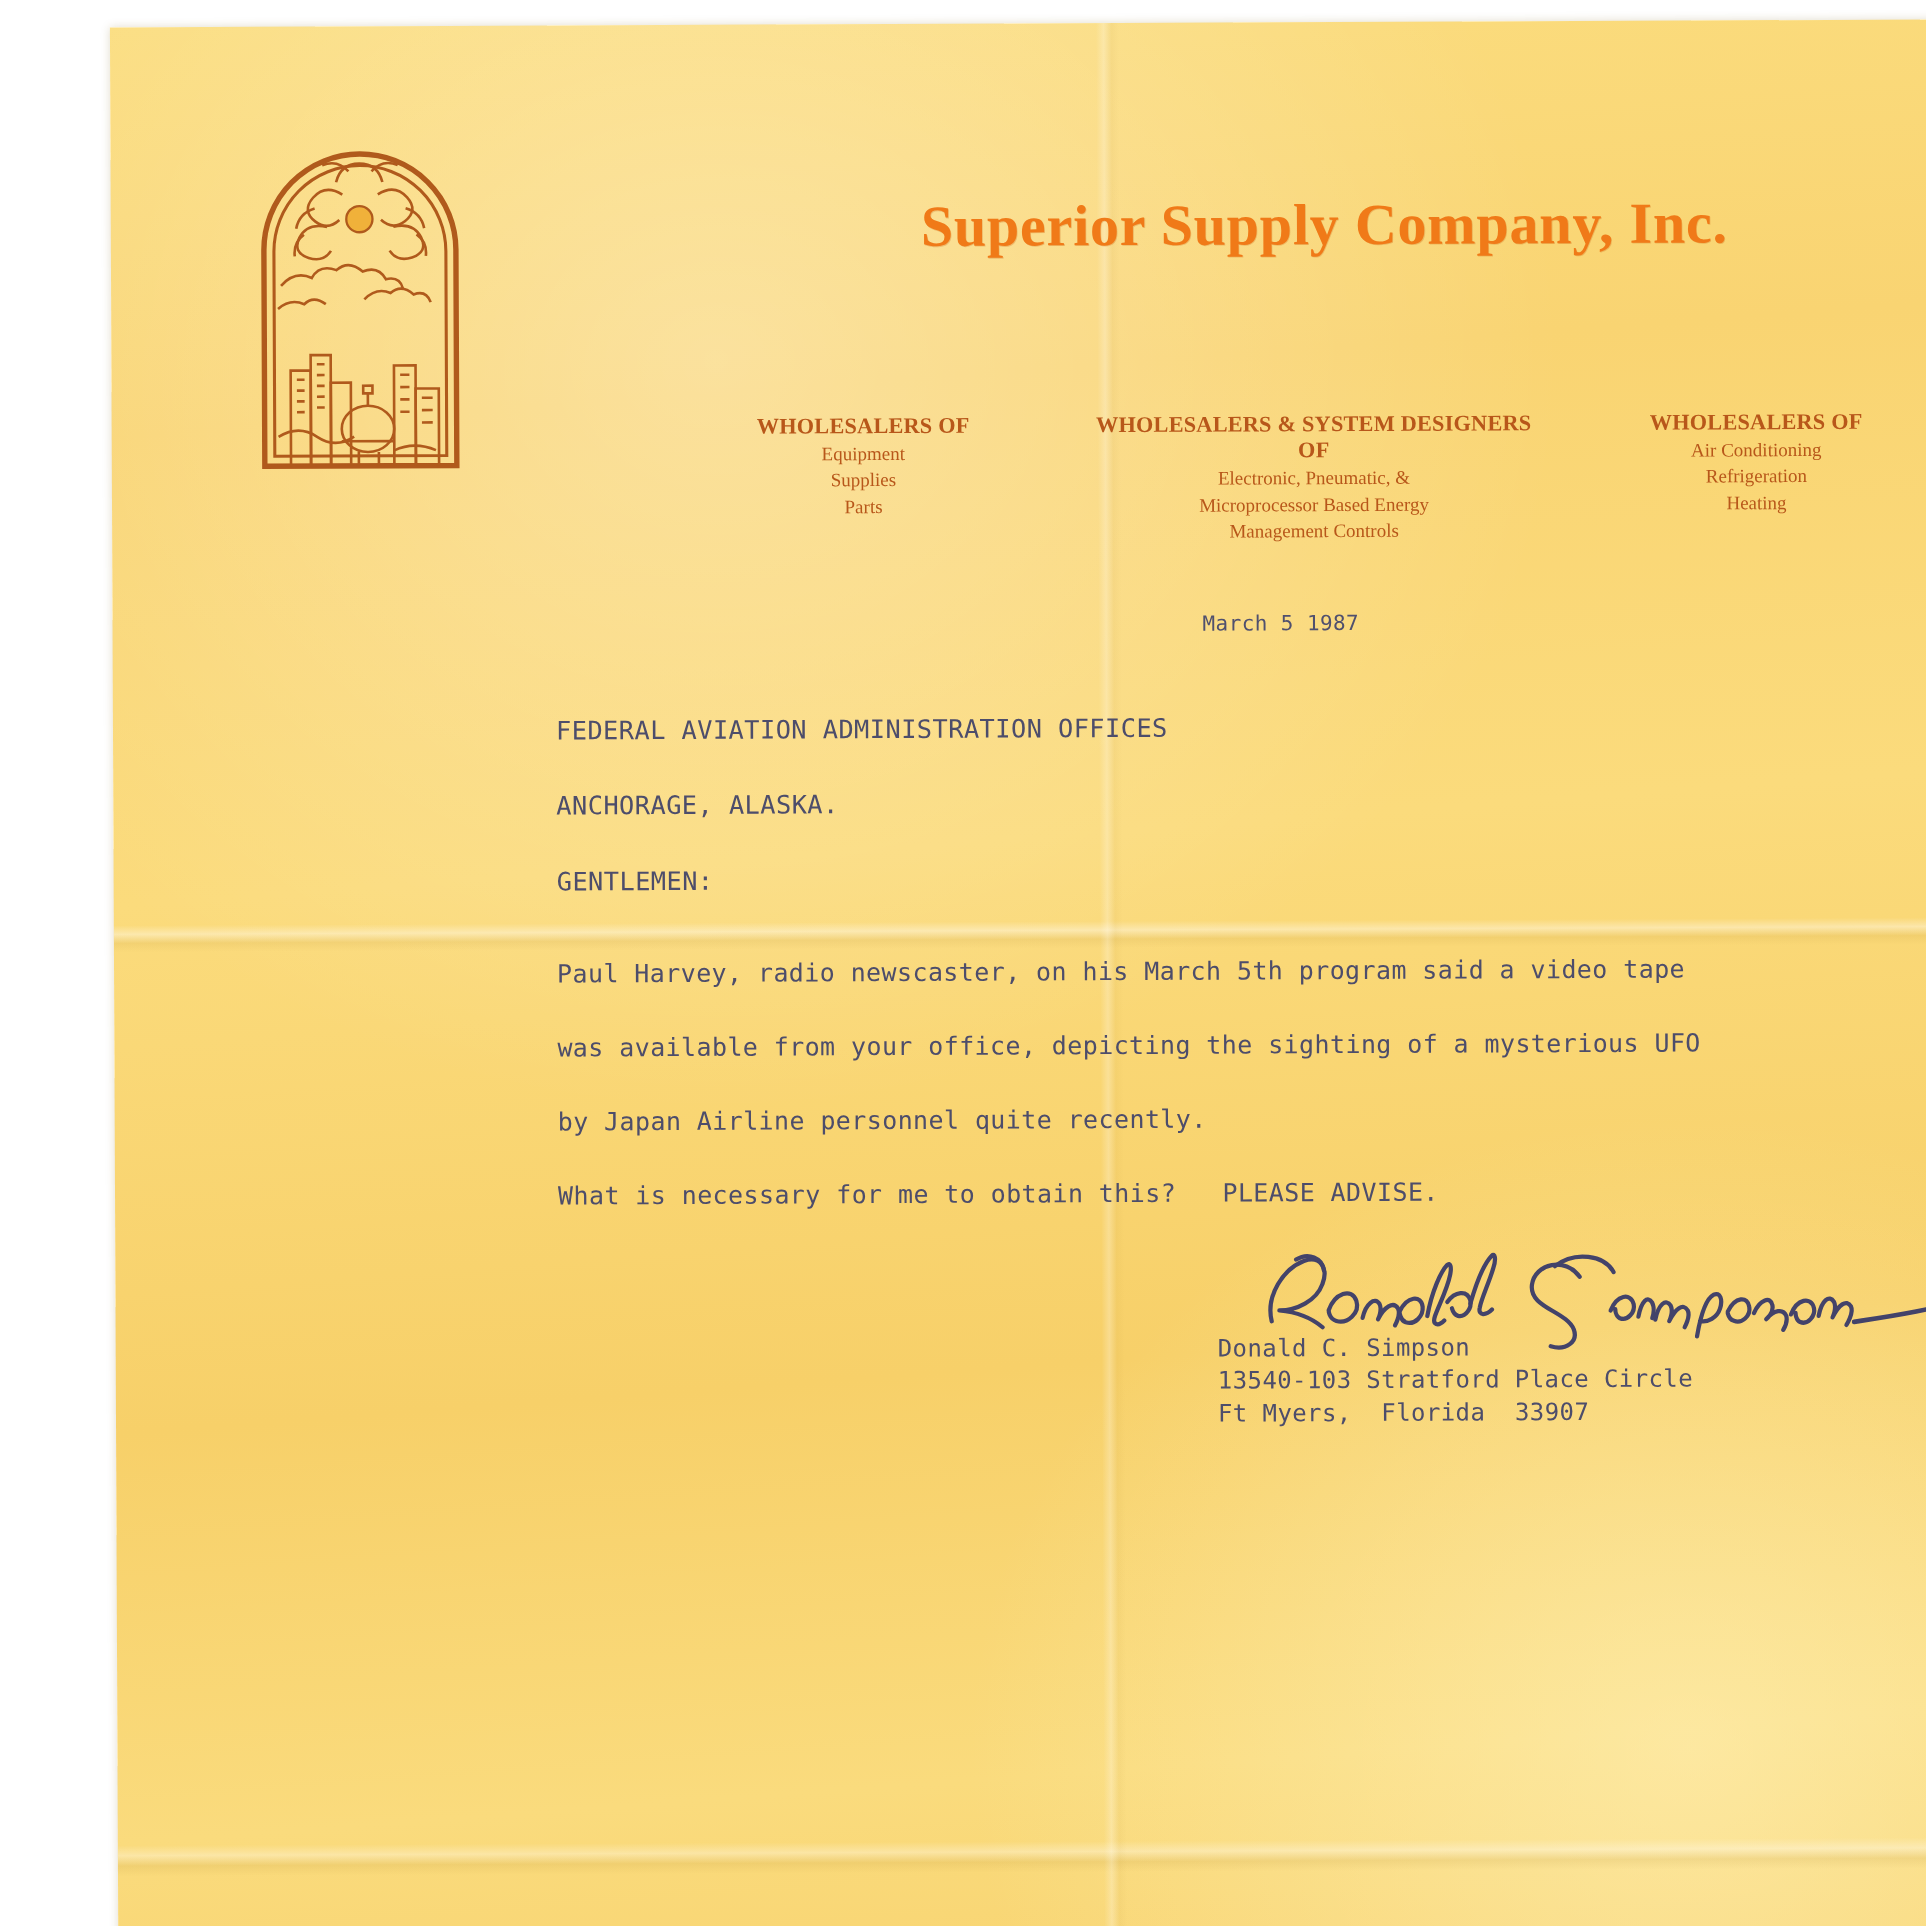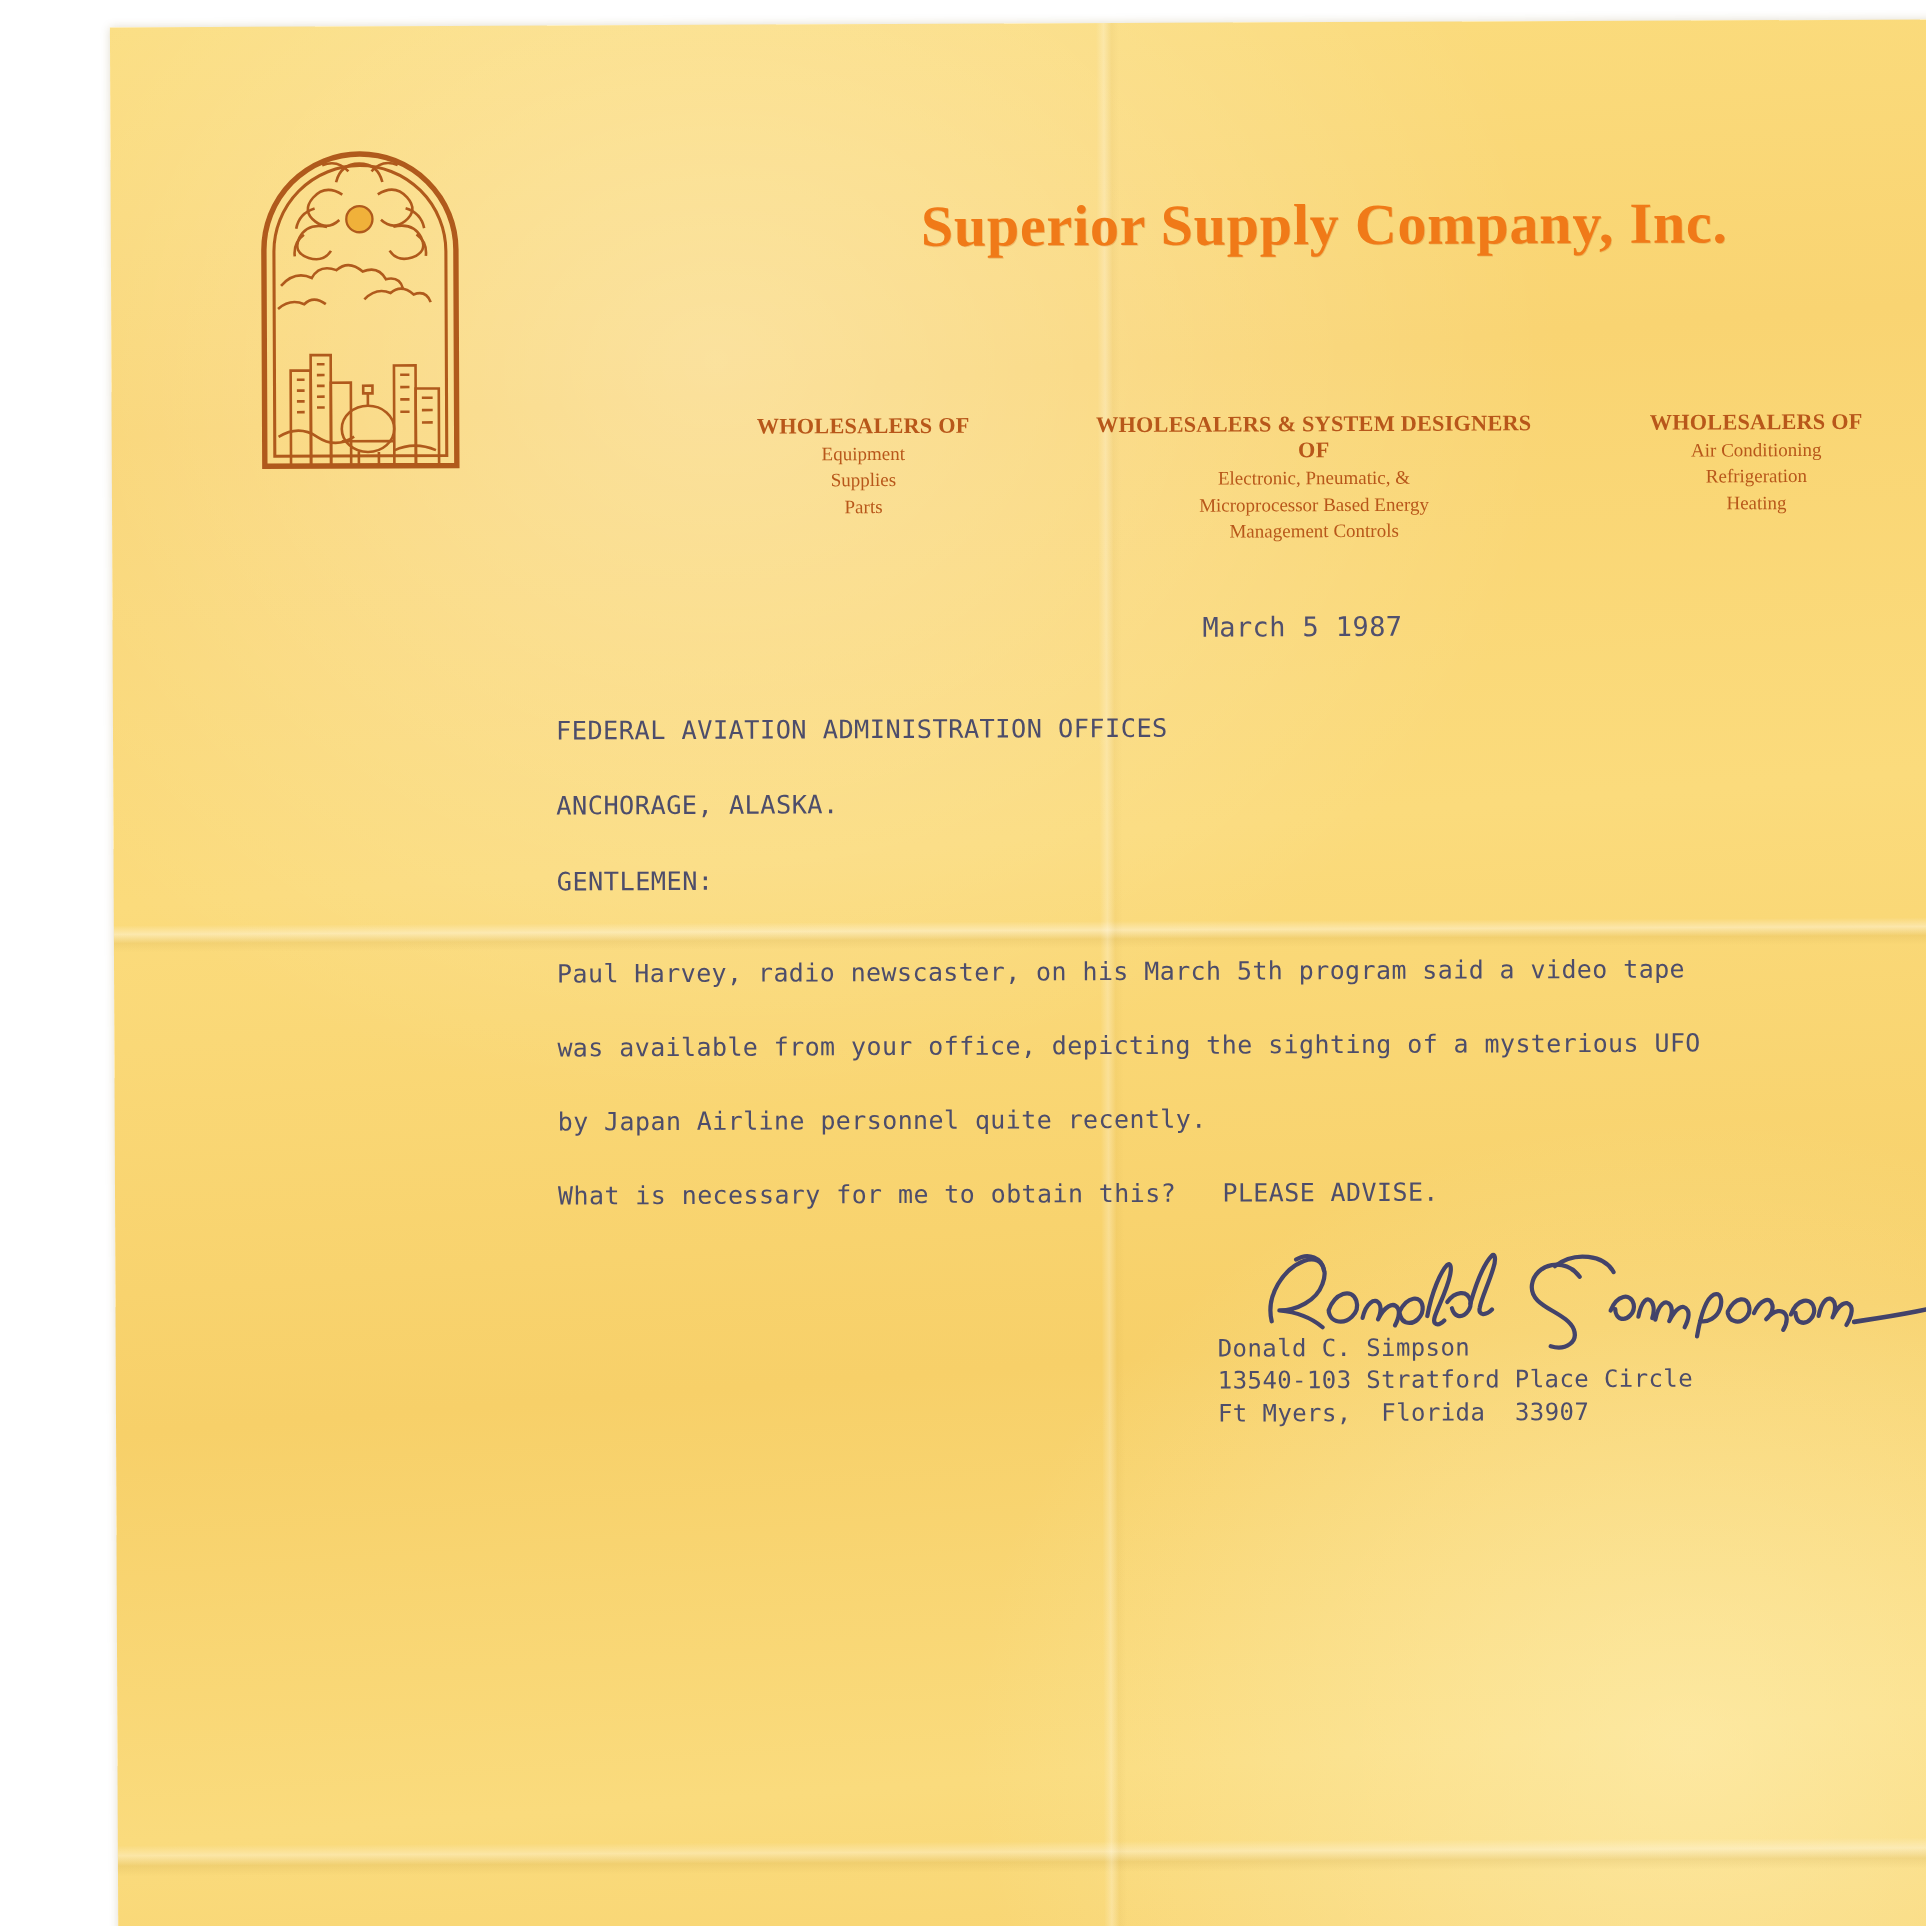--- a/index.html
+++ b/index.html
@@ -101,21 +101,21 @@
   .typed {
     position: absolute;
     font-family: "DejaVu Sans Mono", monospace;
     color: #4a4a6a;
     letter-spacing: 0.4px;
   }
 
   #letter-date {
     left: 1090px;
     top: 589px;
-    font-size: 27px;
+    font-size: 21px;
     color: #50506e;
   }
 
   #addr-block {
     left: 443px;
     top: 693px;
     font-size: 25.4px;
     line-height: 1.0;
     color: #4d4d6b;
   }

